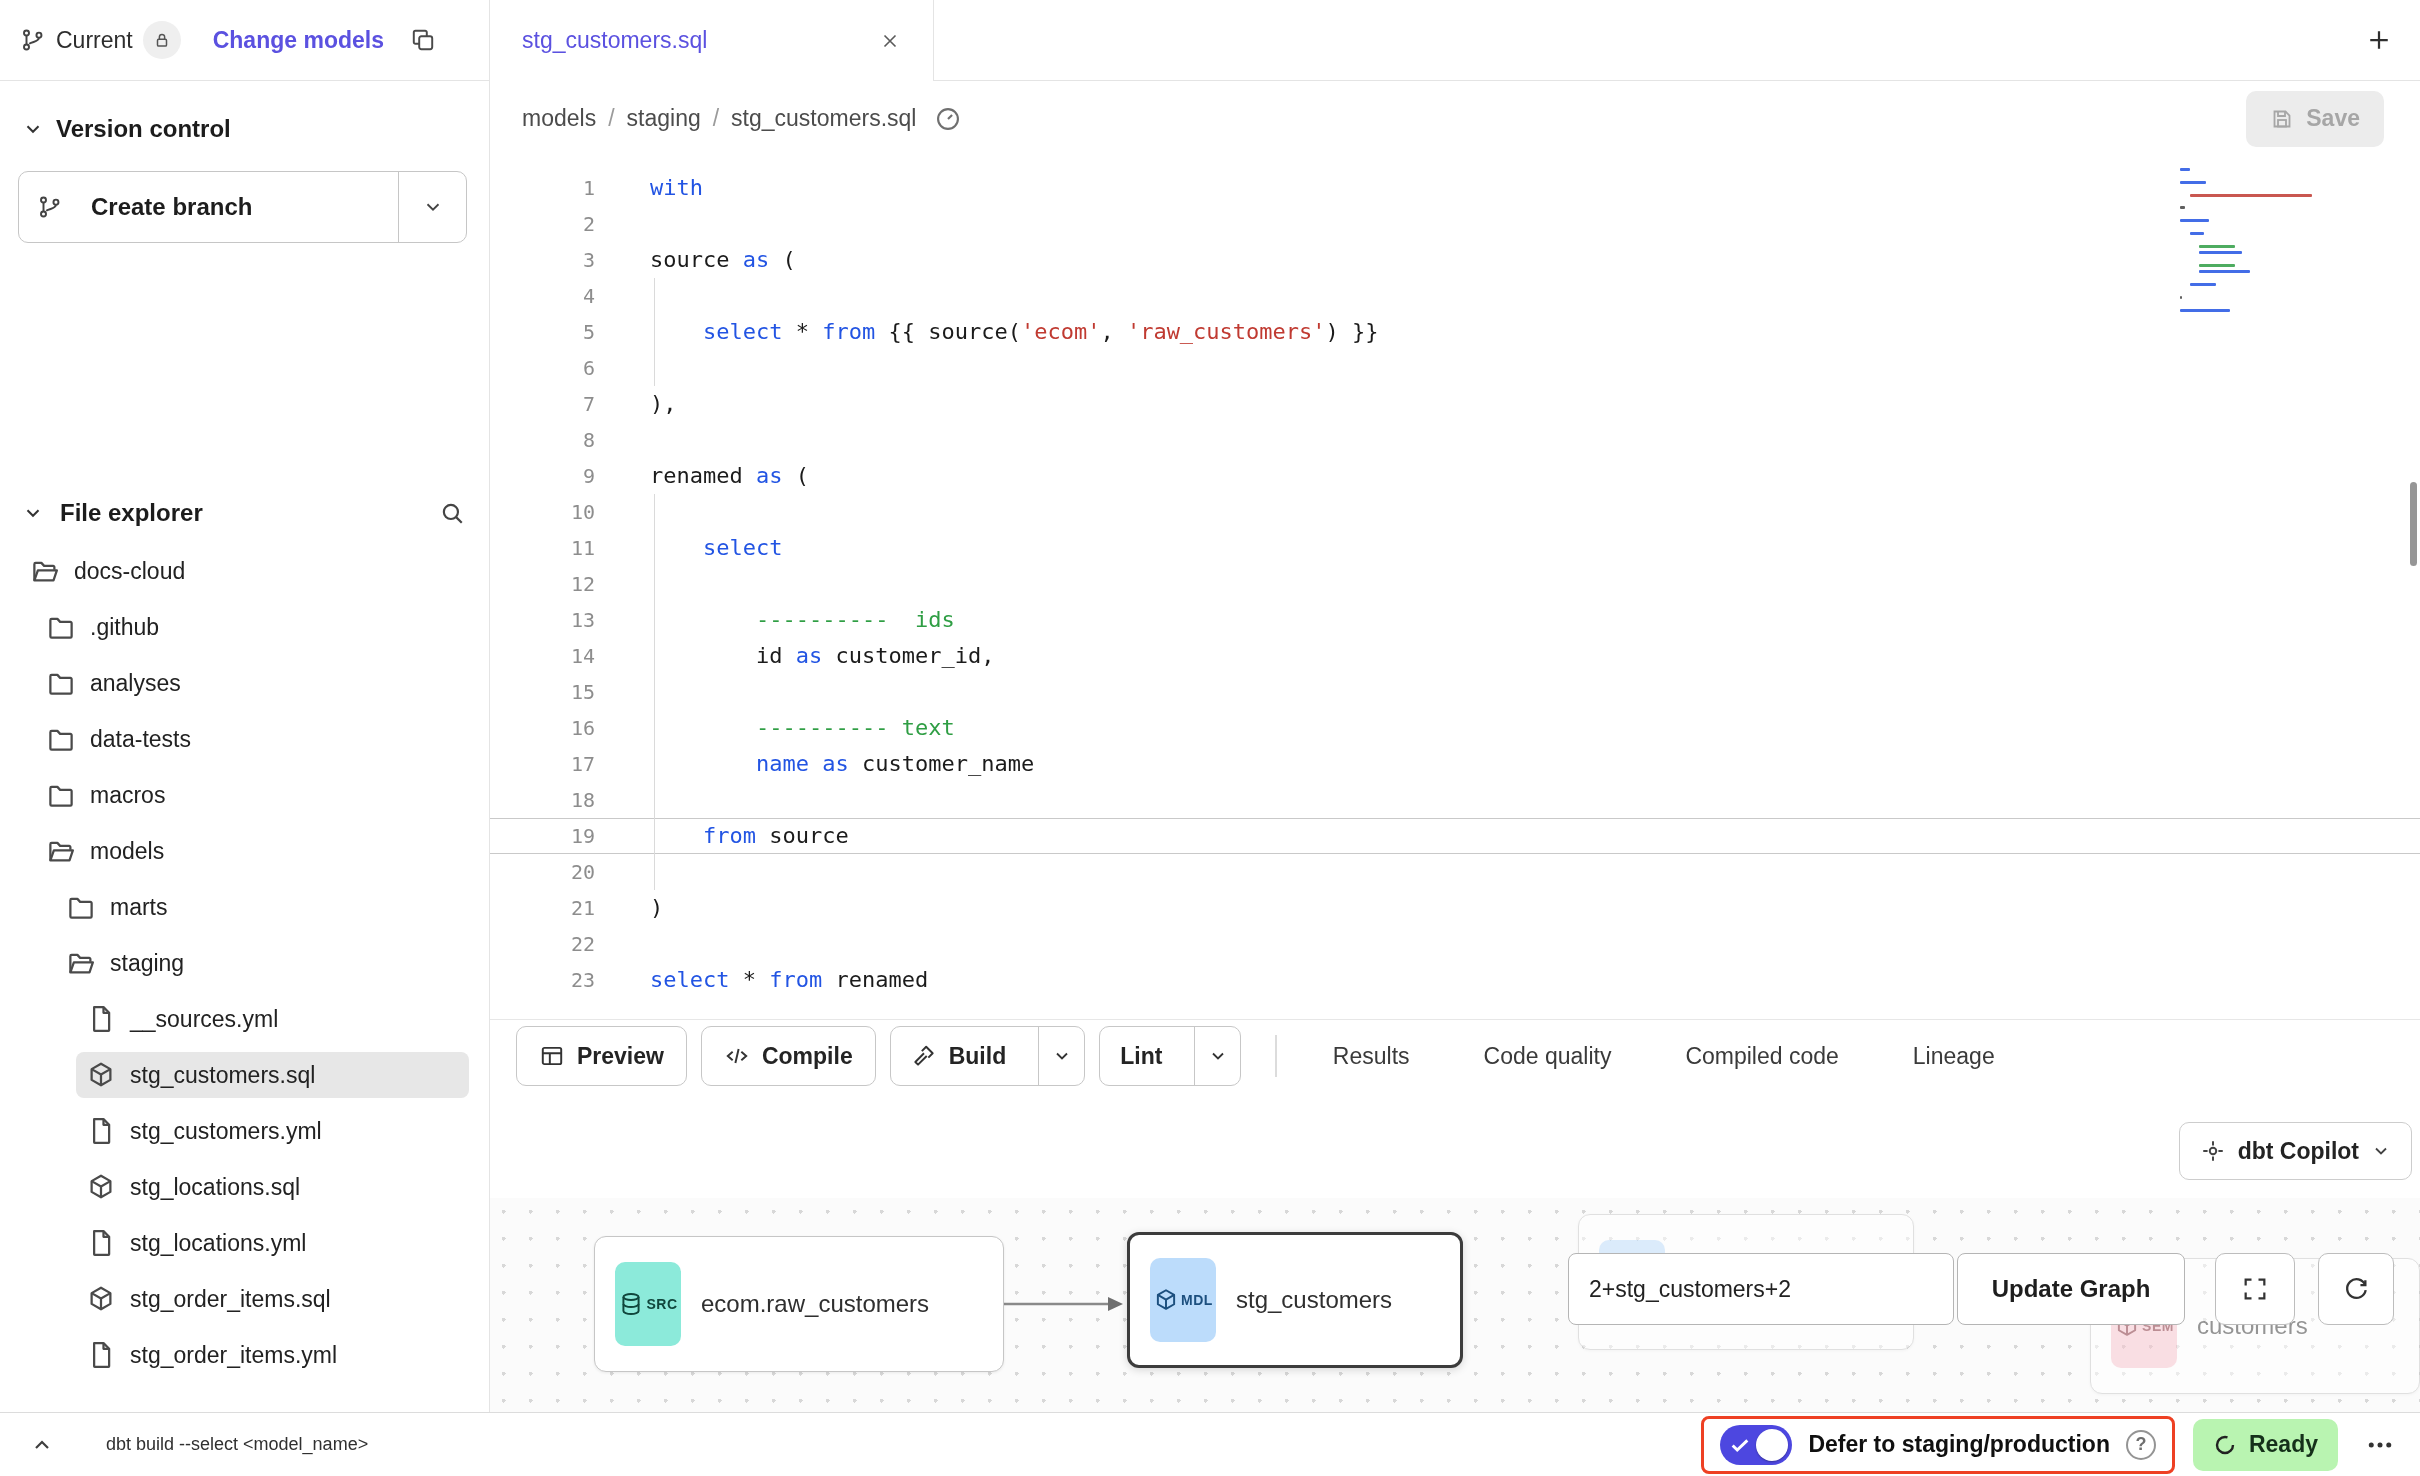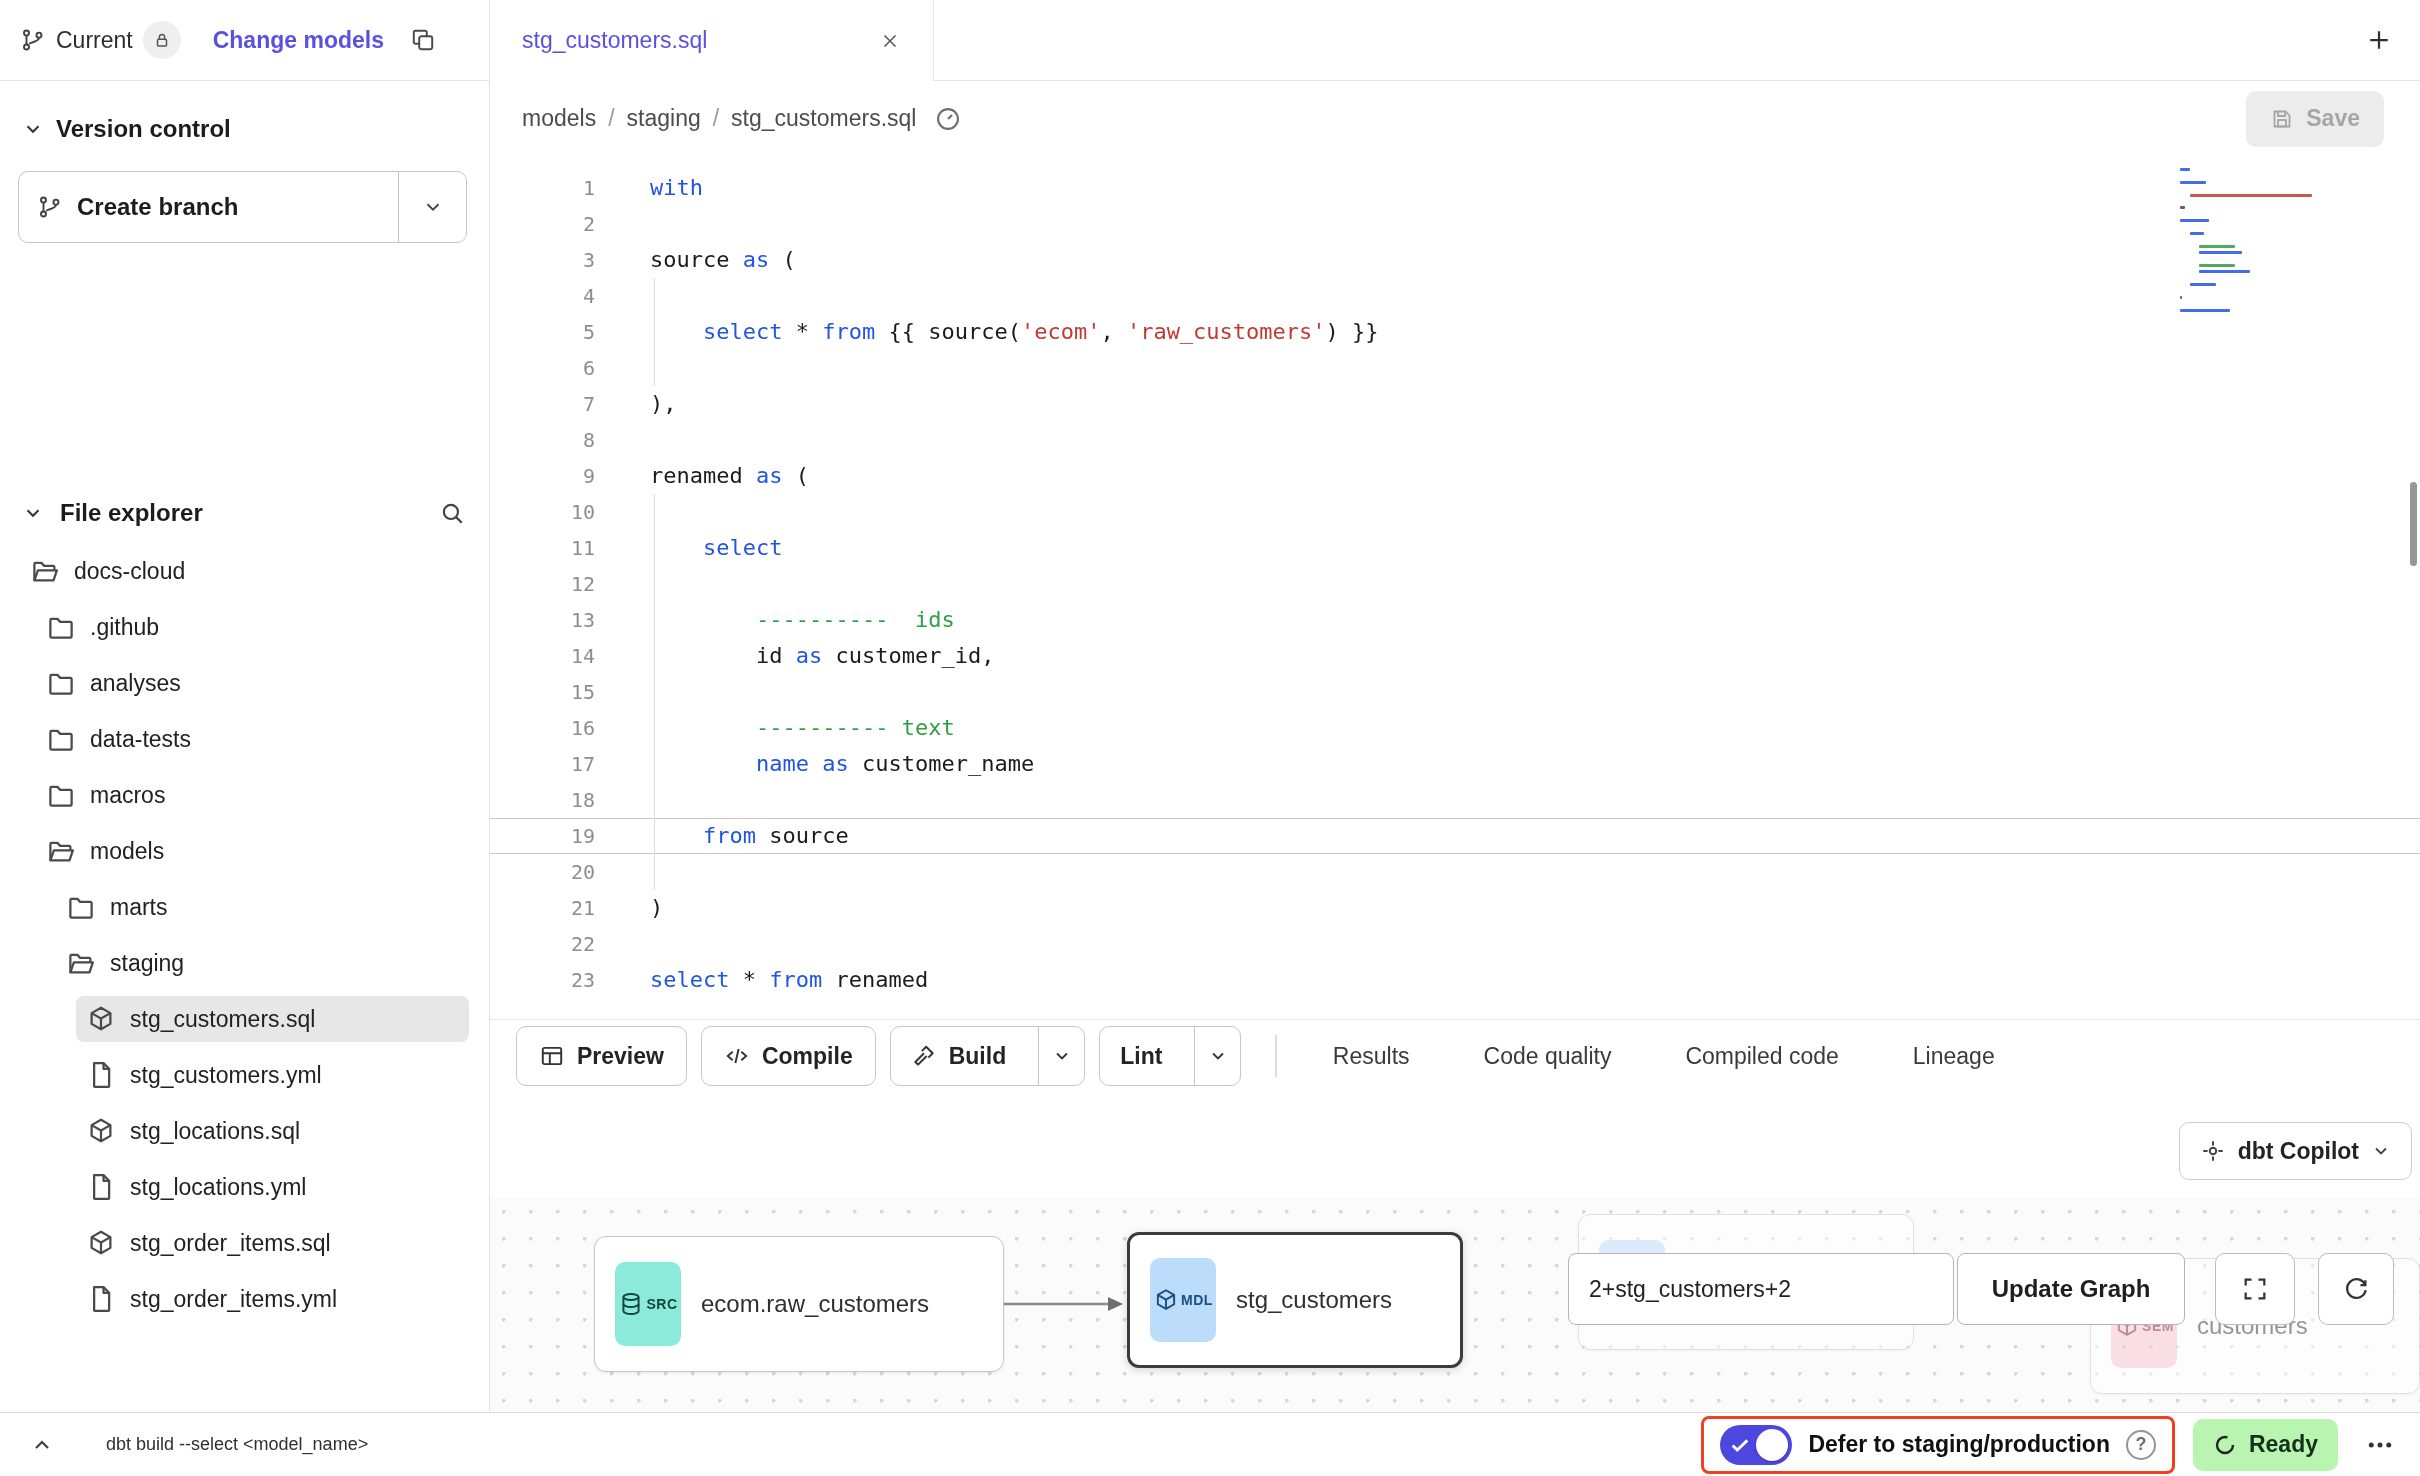--- a/index.html
+++ b/index.html
@@ -23,21 +23,21 @@
   .tab-title { color:#5b51e0; font-size:23px; font-weight:500; }
   .tab-close { margin-left:auto; color:#5a5a5a; cursor:pointer; }
   .new-tab { position:absolute; right:26px; top:50%; transform:translateY(-50%); color:#2f2f2f; cursor:pointer; }
 
   
   .sidebar { position:absolute; top:81px; left:0; width:490px; bottom:64px; background:#fff; border-right:1px solid #e4e4e4; overflow:hidden; }
   .vc-header { display:flex; align-items:center; gap:12px; padding:34px 0 0 22px; }
   .section-title { font-size:24px; font-weight:700; color:#1c1c1c; }
   .chev { color:#333; }
   .create-branch { margin:28px 22px 0 18px; height:72px; display:flex; border:1.5px solid #c6c6c6; border-radius:10px; background:#fff; overflow:hidden; }
-  .cb-main { flex:1; display:flex; align-items:center; gap:14px; padding-left:18px; font-size:24px; font-weight:600; color:#1d1d1d; cursor:pointer; }
+  .cb-main { flex:1; display:flex; align-items:center; gap:28px; padding-left:18px; font-size:24px; font-weight:600; color:#1d1d1d; cursor:pointer; }
   .cb-caret { width:68px; border-left:1.5px solid #c6c6c6; display:flex; align-items:center; justify-content:center; cursor:pointer; }
   .fe-section { position:absolute; top:400px; left:0; right:0; bottom:0; overflow:hidden; }
   .fe-header { display:flex; align-items:center; gap:16px; padding:18px 24px 0 22px; }
   .fe-search { margin-left:auto; color:#444; cursor:pointer; }
   .tree { margin-top:16px; }
   .tree-row { height:56px; display:flex; align-items:center; cursor:pointer; }
   .tree-inner { display:flex; align-items:center; gap:14px; padding:8px 14px 8px 10px; border-radius:8px; flex:1; margin-right:20px; min-width:0; }
   .tree-row.selected .tree-inner { background:#e7e7e7; }
   .ticon { width:30px; height:30px; color:#4a4a4a; flex:none; }
   .ticon svg { width:30px; height:30px; }
@@ -294,20 +294,31 @@
             <div class="tree-inner">
               <span class="ticon">
                 <svg viewBox="0 0 24 24" fill="none" stroke="currentColor" stroke-width="1.8" stroke-linejoin="round">
                   <path d="M3.5 19.5v-13a1 1 0 0 1 1-1h4.6l2.2 2.4h7.2a1 1 0 0 1 1 1v2.1"></path>
                   <path d="M3.5 19.5l2.8-8h15.2l-2.7 8z"></path>
                 </svg>
               </span>
               <span class="tlabel">staging</span>
             </div>
           </div>
+          <div class="tree-row" style="padding-left: 76px;">
+            <div class="tree-inner">
+              <span class="ticon">
+                <svg viewBox="0 0 24 24" fill="none" stroke="currentColor" stroke-width="1.8" stroke-linejoin="round">
+                  <path d="M6.5 2.5H14l4.5 4.5v14a.5.5 0 0 1-.5.5h-11a.5.5 0 0 1-.5-.5z"></path>
+                  <path d="M14 2.5V7h4.5"></path>
+                </svg>
+              </span>
+              <span class="tlabel">__sources.yml</span>
+            </div>
+          </div>
           <div class="tree-row selected" style="padding-left: 76px;">
             <div class="tree-inner">
               <span class="ticon">
                 <svg viewBox="0 0 24 24" fill="none" stroke="currentColor" stroke-width="1.8" stroke-linejoin="round">
                   <path d="M12 3l7.5 4.3v8.6L12 20.2l-7.5-4.3V7.3z"></path>
                   <path d="M12 11.6L4.5 7.3M12 11.6l7.5-4.3M12 11.6v8.6"></path>
                 </svg>
               </span>
               <span class="tlabel">stg_customers.sql</span>
             </div>

